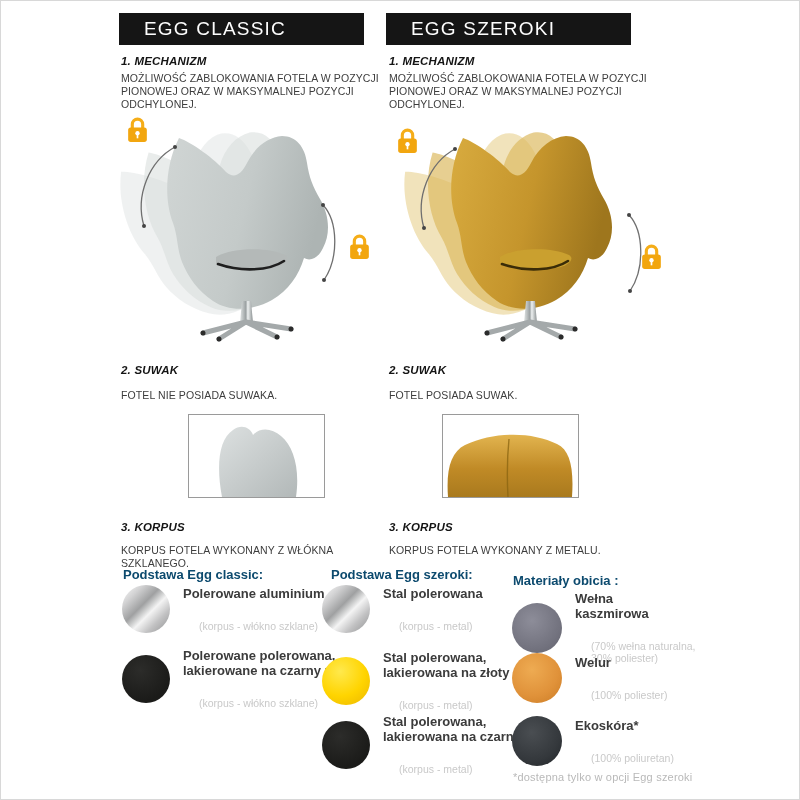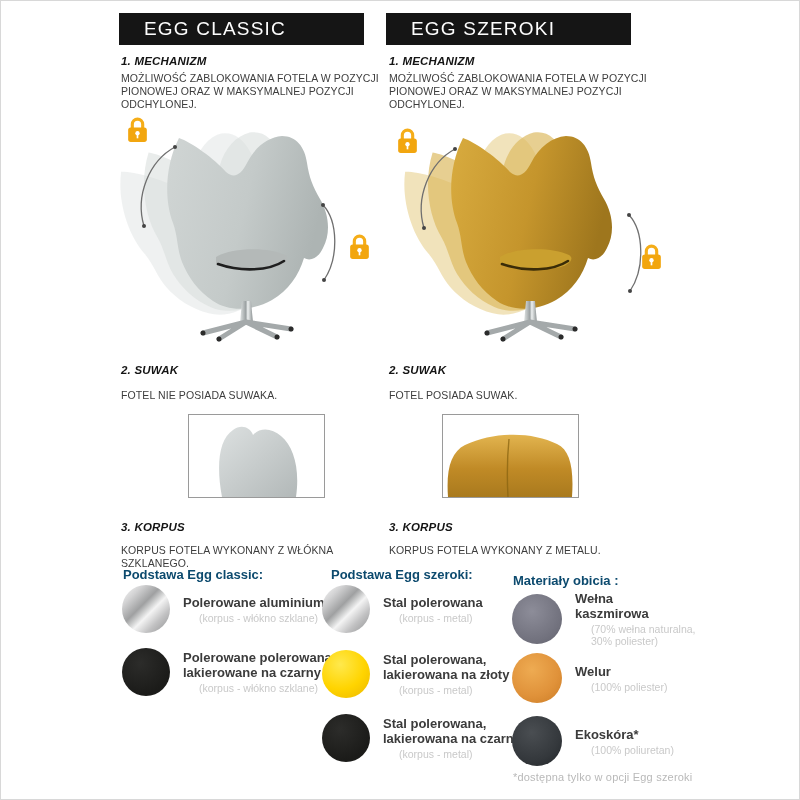--- a/index.html
+++ b/index.html
@@ -25,21 +25,21 @@
   .mat-h{position:absolute;font-size:13px;font-weight:bold;color:#0c4a6e;}
   .mat-item{position:absolute;display:flex;align-items:center;gap:13px;}
   .swatch{width:48px;height:48px;border-radius:50%;flex:0 0 auto;}
   .swatch.big{width:50px;height:50px;}
   .sw-silver{background:linear-gradient(135deg,#fdfdfd 0%,#d2d2d3 22%,#9fa0a1 42%,#f4f4f4 58%,#c2c2c3 75%,#8e8f90 100%);}
   .sw-black{background:radial-gradient(circle at 38% 32%,#2c2c2a,#1b1b19 70%);}
   .sw-yellow{background:radial-gradient(circle at 38% 30%,#ffe94d,#ffd400 55%,#edb900 95%);}
   .sw-wool{background:radial-gradient(circle at 40% 35%,#8d8d99,#72727e 65%,#64646f 95%);}
   .sw-velvet{background:radial-gradient(circle at 40% 33%,#eeab52,#e0923a 58%,#cd7e27 95%);}
   .sw-eco{background:radial-gradient(circle at 40% 33%,#4a4e52,#34383c 62%,#24272a 95%);}
-  .mat-text{display:flex;flex-direction:column;gap:2px;}
+  .mat-text{display:flex;flex-direction:column;gap:19px;}
   .mat-label{font-size:13px;font-weight:bold;color:#3b3b3b;line-height:15px;white-space:pre-line;}
   .mat-sub{font-size:10.5px;color:#c9c9c9;line-height:12px;white-space:pre-line;margin-left:16px;}
   .footnote{position:absolute;font-size:11px;color:#b9b9b9;letter-spacing:.2px;}
 </style>
 </head>
 <body>
 
 <div class="page">
 
   <div class="bar" id="bar-classic">

